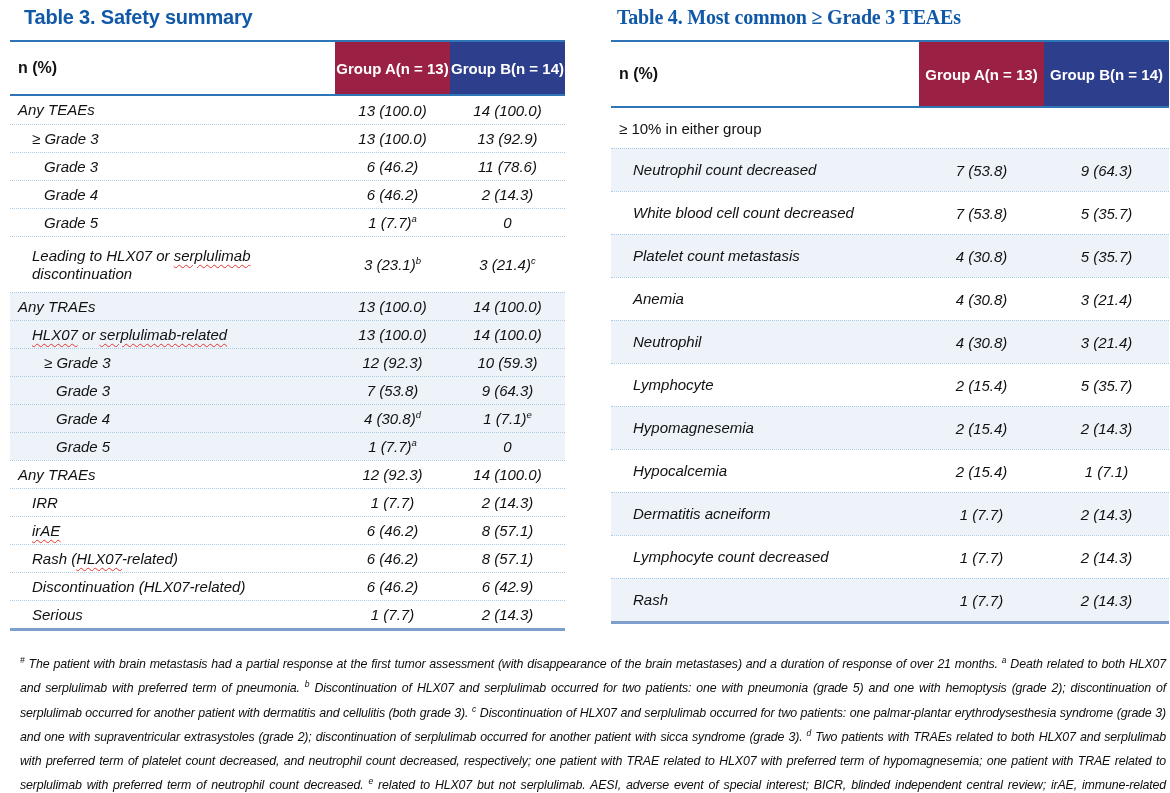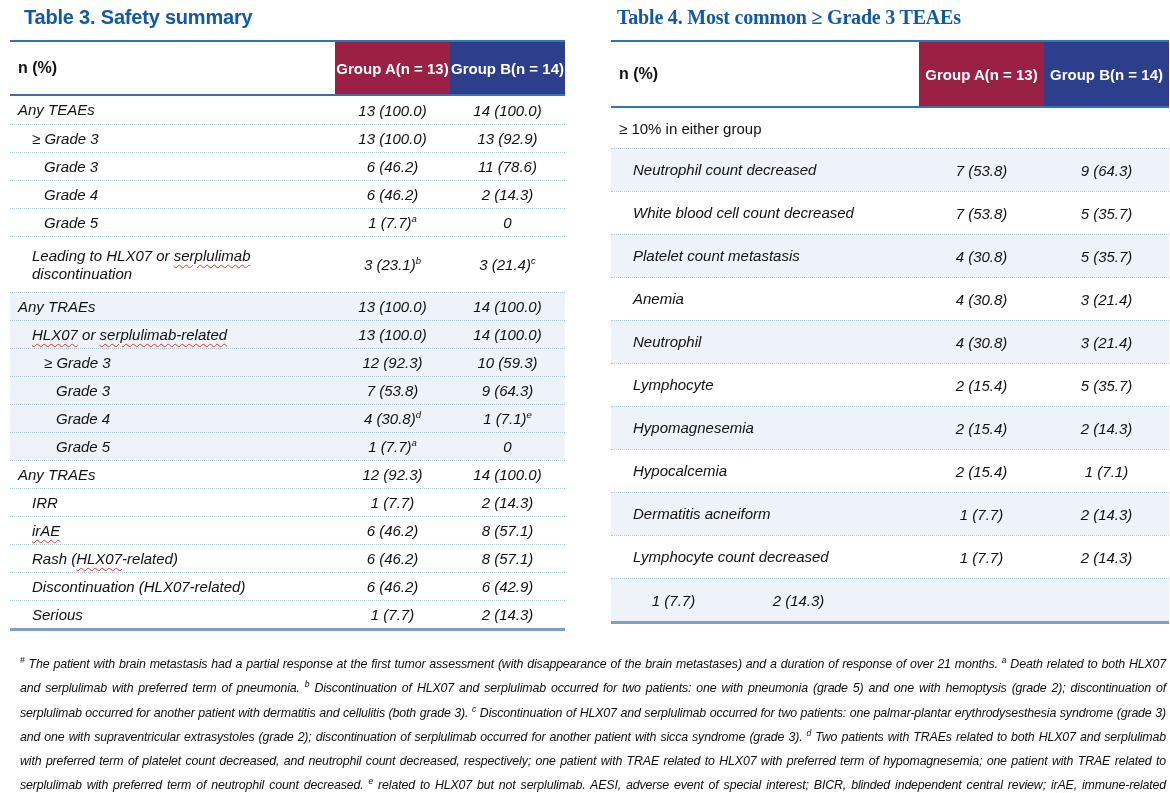--- a/index.html
+++ b/index.html
@@ -222,20 +222,21 @@
           <div class="lbl ind1"><span>Dermatitis acneiform</span></div>
           <div class="val"><span>1 (7.7)</span></div>
           <div class="val"><span>2 (14.3)</span></div>
         </div>
         <div class="tr">
           <div class="lbl ind1"><span>Lymphocyte count decreased</span></div>
           <div class="val"><span>1 (7.7)</span></div>
           <div class="val"><span>2 (14.3)</span></div>
         </div>
         <div class="tr shade">
+          <div class="lbl ind1"><span>Rash</span></div>
           <div class="val"><span>1 (7.7)</span></div>
           <div class="val"><span>2 (14.3)</span></div>
         </div>
       </div>
     </div>
   </div>
 
   <p class="footnote">
     <sup>#</sup>
     <span>The patient with brain metastasis had a partial response at the first tumor assessment (with disappearance of the brain metastases) and a duration of response of over 21 months.</span>

